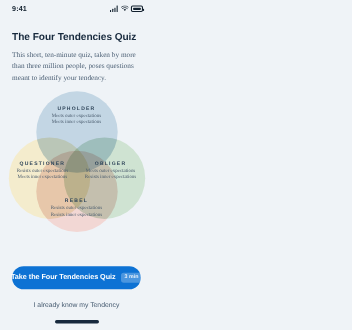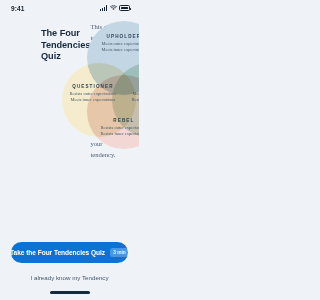--- a/index.html
+++ b/index.html
@@ -88,24 +88,23 @@
     display: block;
     height: 100%;
     background: #12202e;
     border-radius: 0.6px;
   }
 
   
   .content {
     flex: 1 1 auto;
     display: flex;
-    flex-direction: row;
+    flex-direction: column;
     padding: 0 11px;
     box-sizing: border-box;
-    margin-left: 30px;
   }
   .page-title {
     font-size: 9.2px;
     font-weight: bold;
     color: #17293d;
     line-height: 1.25;
     margin-top: 12px;
     letter-spacing: -0.05px;
   }
   .intro {

